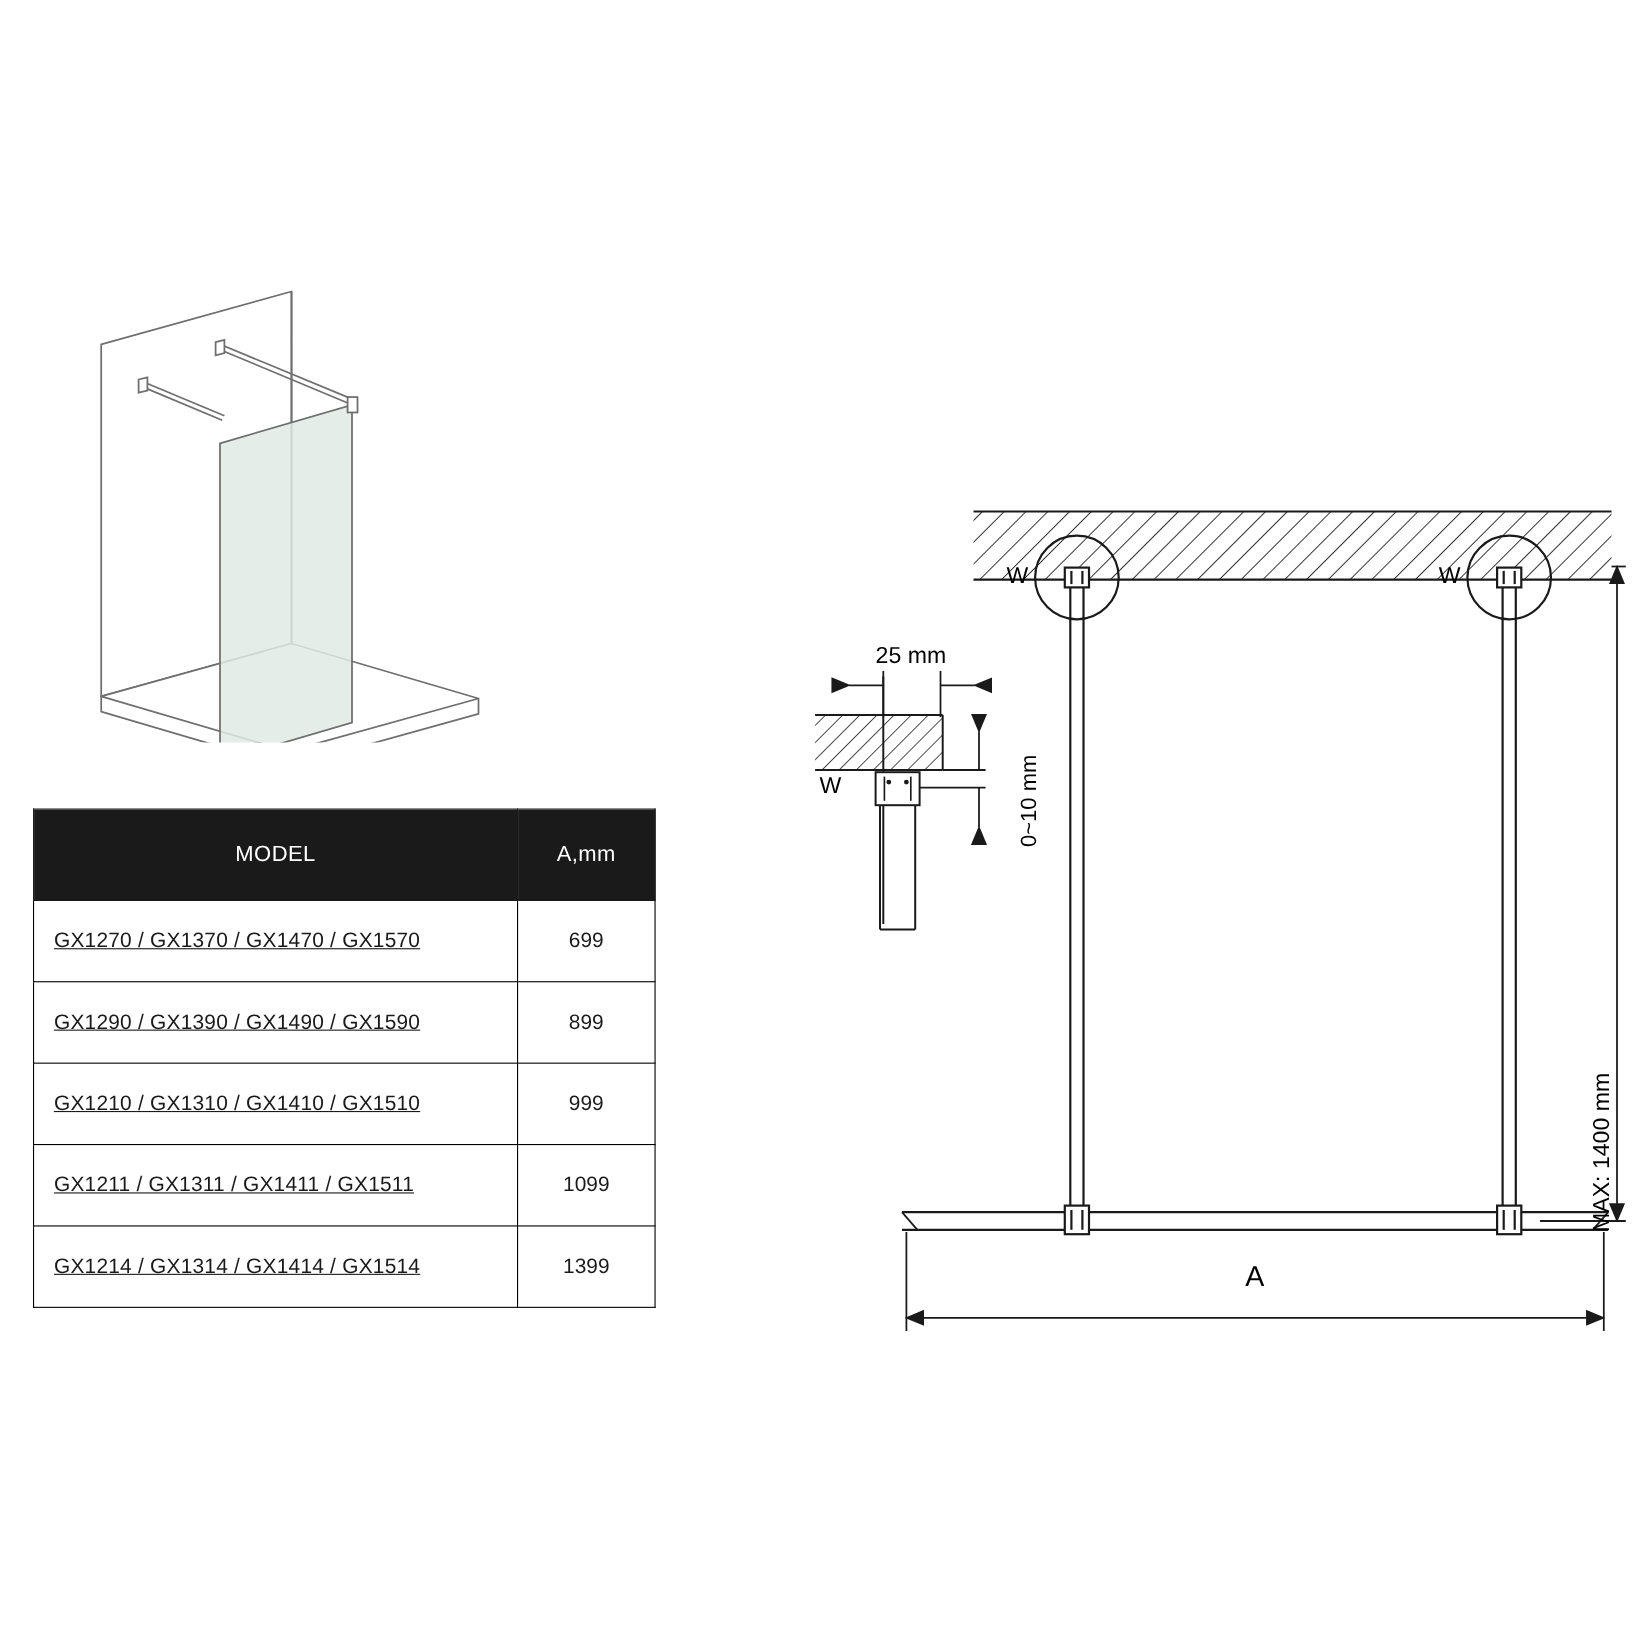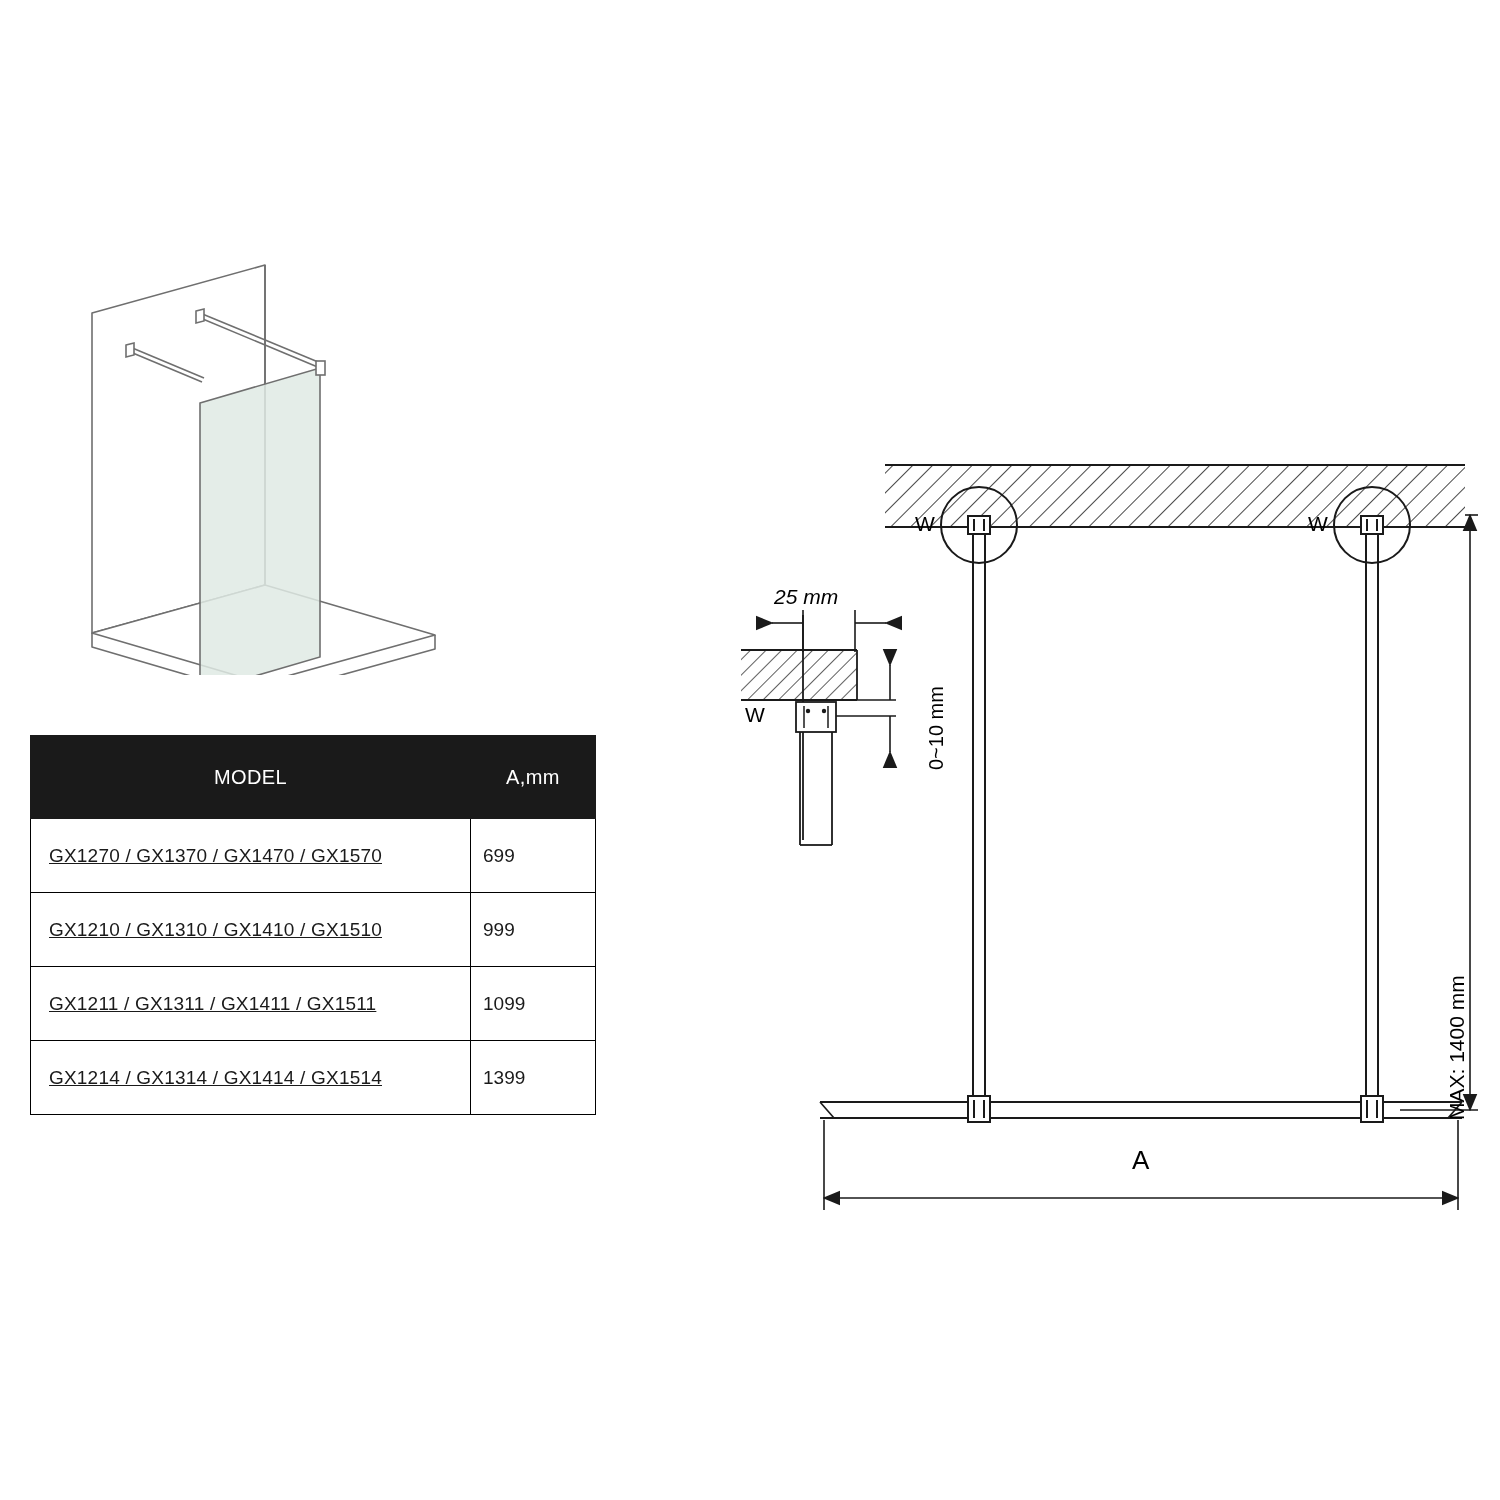--- a/index.html
+++ b/index.html
@@ -59,21 +59,21 @@
   }
   .model-table col.c-model { width: 440px; }
   .model-table col.c-a { width: 125px; }
   .model-table td.model-cell {
     text-align: left;
     padding-left: 18px;
     letter-spacing: 0.2px;
     text-decoration: underline;
   }
   .model-table td.a-cell {
-    text-align: left;
+    text-align: center;
   }
 
   
   .tech {
     position: absolute;
     left: 700px;
     top: 420px;
     width: 790px;
     height: 830px;
   }
@@ -136,20 +136,24 @@
     <thead>
       <tr>
         <th>MODEL</th>
         <th>A,mm</th>
       </tr>
     </thead>
     <tbody>
       <tr>
         <td class="model-cell">GX1270 / GX1370 / GX1470 / GX1570</td>
         <td class="a-cell">699</td>
+      </tr>
+      <tr>
+        <td class="model-cell">GX1290 / GX1390 / GX1490 / GX1590</td>
+        <td class="a-cell">899</td>
       </tr>
       <tr>
         <td class="model-cell">GX1210 / GX1310 / GX1410 / GX1510</td>
         <td class="a-cell">999</td>
       </tr>
       <tr>
         <td class="model-cell">GX1211 / GX1311 / GX1411 / GX1511</td>
         <td class="a-cell">1099</td>
       </tr>
       <tr>
@@ -268,19 +272,19 @@
             <line x1="190" y1="332" x2="190" y2="296" marker-start="url(#arrEnd)"></line>
           </g>
         </g>
       </g>
     </svg>
 
     
     <div class="lbl" style="left:215px; top:92px;">W</div>
     <div class="lbl" style="left:608px; top:92px;">W</div>
     <div class="lbl" style="left:45px; top:283px;">W</div>
-    <div class="lbl" style="left:74px; top:165px;font-style:italic;">25 mm</div>
+    <div class="lbl" style="left:96px; top:165px;">25 mm</div>
     <div class="lbl rot90 small" style="left:225px; top:350px;">0~10 mm</div>
     <div class="lbl rot90" style="left:745px; top:700px;">MAX: 1400 mm</div>
     <div class="lbl" style="left:432px; top:725px; font-size:26px;">A</div>
   </div>
 
 </div>
 
 </body></html>

